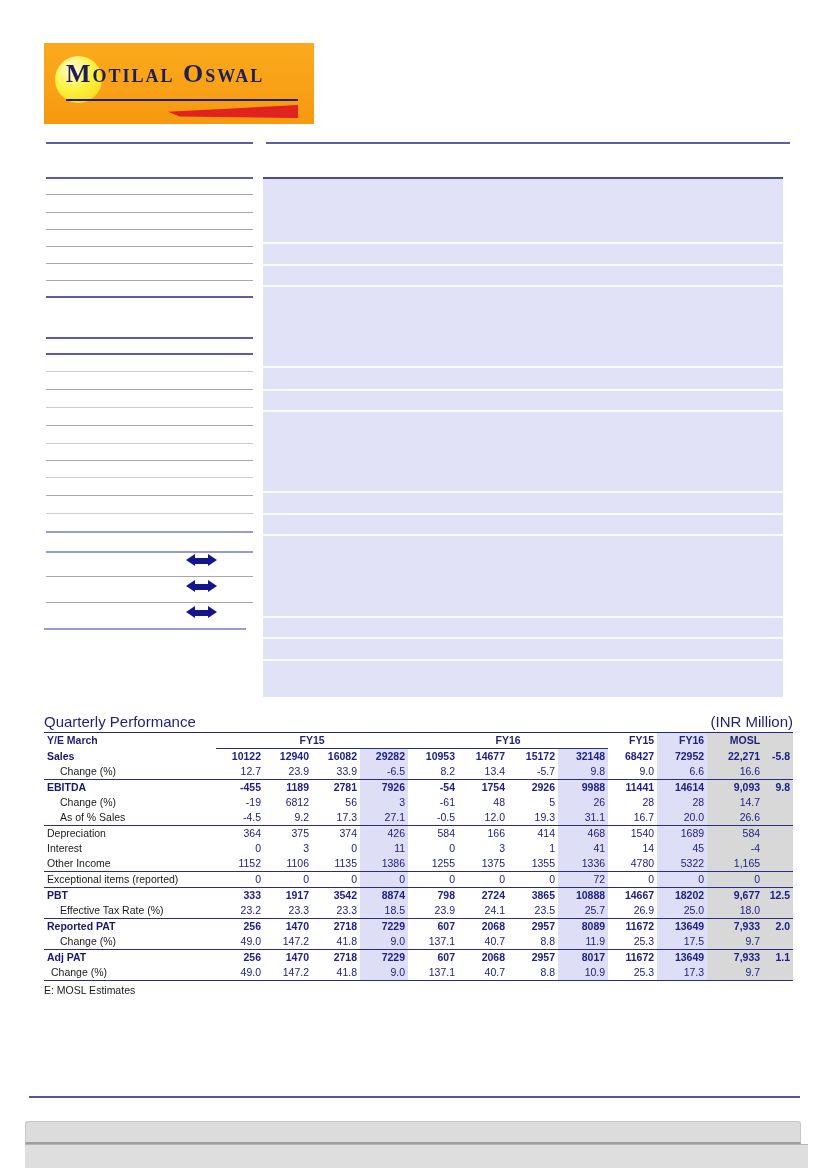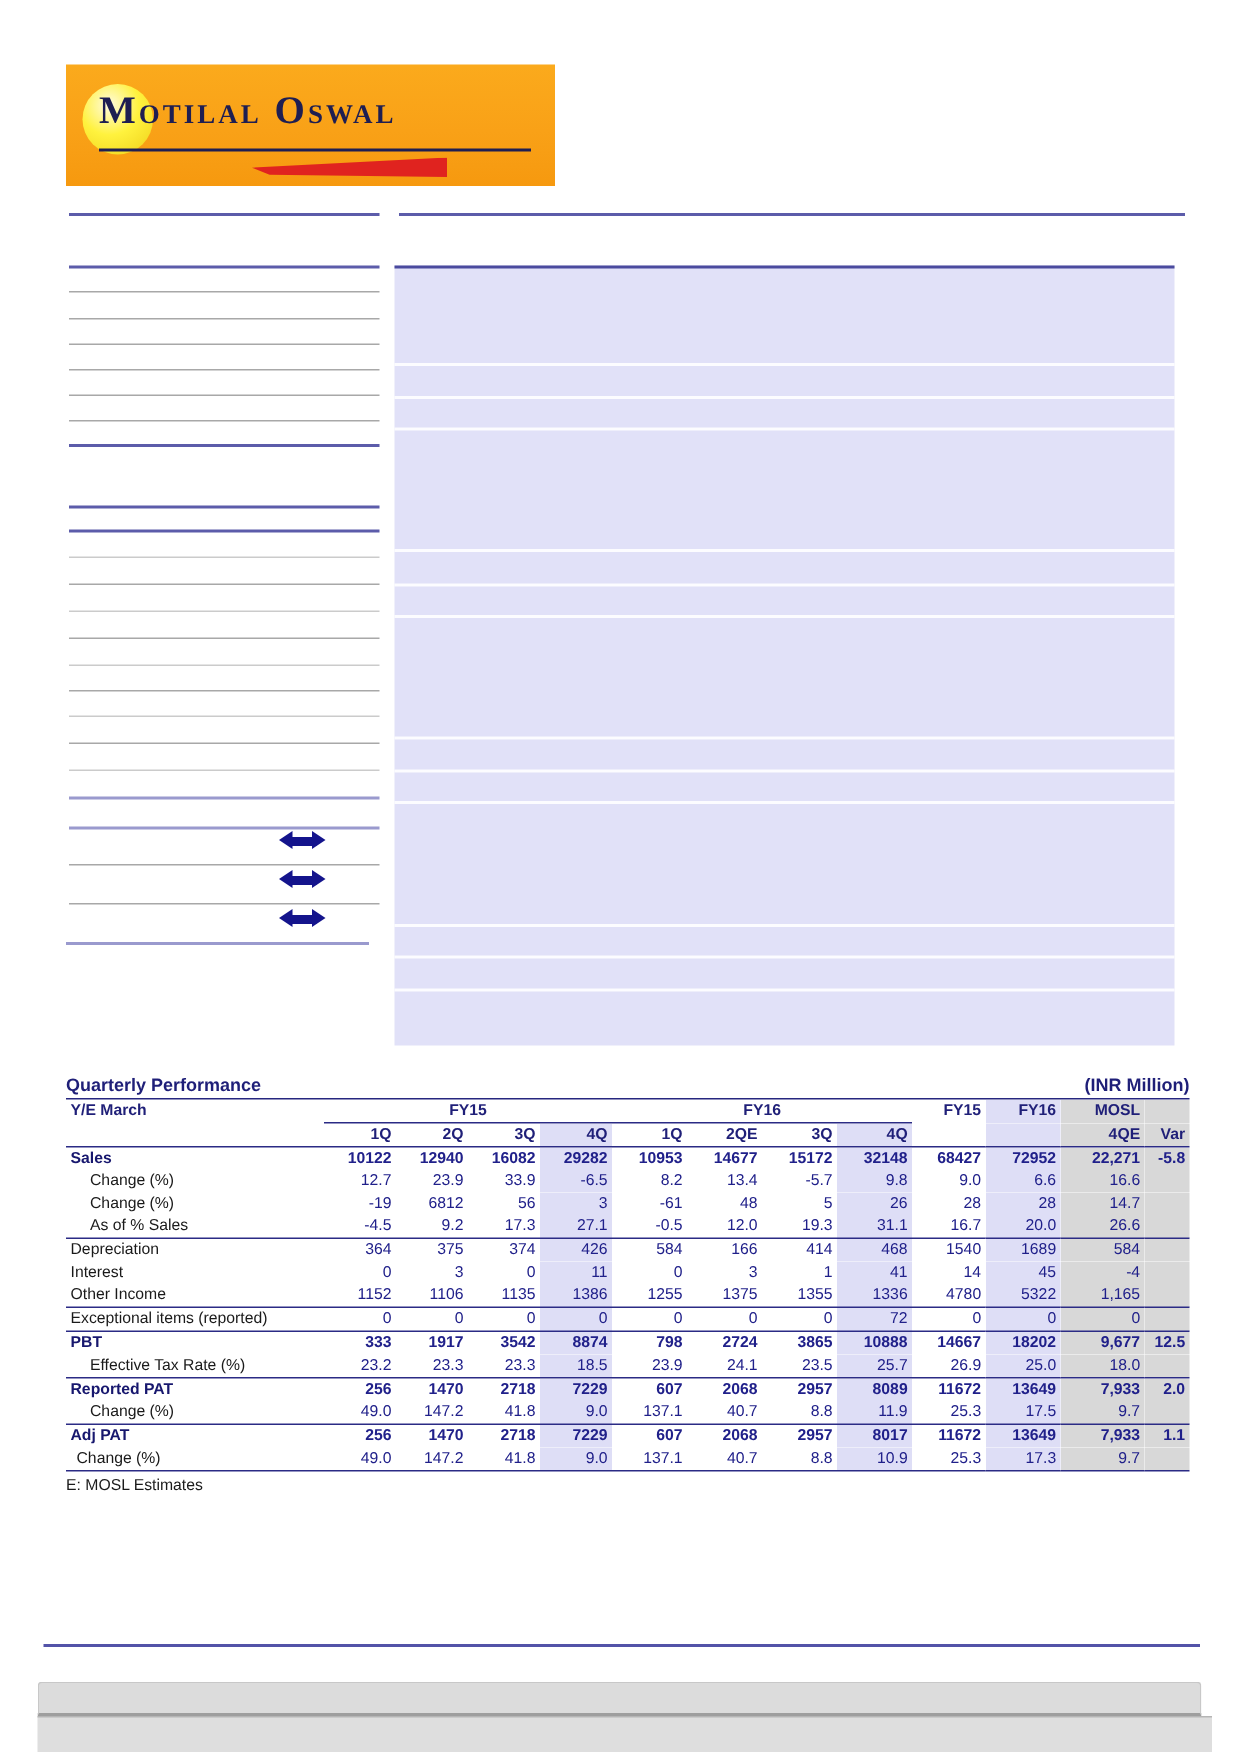--- a/index.html
+++ b/index.html
@@ -1,20 +1,20 @@
 <!DOCTYPE html>
 <html><head>
 <meta charset="utf-8">
 <style>
   html,body{margin:0;padding:0;background:#fff;}
   .page{position:relative;width:827px;height:1169px;background:#fff;overflow:hidden;
         font-family:"Liberation Sans",sans-serif;}
 
   
-  .logo{position:absolute;left:44px;top:43px;width:326px;height:81px;
+  .logo{position:absolute;left:44px;top:43px;width:270px;height:81px;
         background:linear-gradient(180deg,#fbaa1c 0%,#f9a117 55%,#f6990f 100%);}
   .logo-circle{position:absolute;left:11px;top:13px;width:47px;height:47px;border-radius:50%;
         background:radial-gradient(circle at 38% 30%,#fffbe0 0%,#fff23e 45%,#eecf18 100%);}
   .logo-text{position:absolute;left:22px;top:16px;width:240px;color:#1e1e52;
         font-family:"Liberation Serif",serif;font-variant:small-caps;font-weight:600;
         font-size:26px;letter-spacing:2px;white-space:nowrap;}
   .logo-underline{position:absolute;left:22px;right:16px;top:56px;height:2px;background:#1e1e52;}
   .logo-swoosh{position:absolute;left:124px;top:62px;width:130px;height:13px;background:#e0231f;
         clip-path:polygon(0 52%,100% 0,100% 100%,9% 88%);}
 
@@ -31,21 +31,21 @@
   .dbl-arrow .bar{position:absolute;left:6px;right:6px;top:3.5px;bottom:3.5px;background:#14148c;}
   .dbl-arrow::before,.dbl-arrow::after{content:"";position:absolute;top:0;width:0;height:0;
       border-top:6.5px solid transparent;border-bottom:6.5px solid transparent;}
   .dbl-arrow::before{left:0;border-right:9px solid #14148c;}
   .dbl-arrow::after{right:0;border-left:9px solid #14148c;}
 
   
   .qwrap{position:absolute;left:44px;top:714px;width:749px;}
   .qtitle{display:flex;justify-content:space-between;align-items:flex-end;
           border-bottom:1.5px solid #26267f;padding-bottom:2px;height:16px;}
-  .qtitle .t{font-size:12px;font-weight:bold;color:#1f1f78;}
+  .qtitle .t{font-size:15px;font-weight:normal;color:#1f1f78;}
   table.qt{border-collapse:collapse;table-layout:fixed;width:749px;margin-top:0;}
   table.qt th,table.qt td{font-size:10.5px;padding:0 3px;height:15px;line-height:15px;
           white-space:nowrap;overflow:hidden;}
   table.qt th{color:#1f1f78;font-weight:bold;margin-top:34px;}
   .lblcol{text-align:left;}
   .num{text-align:right;}
   .grp{text-align:center;border-bottom:1px solid #2b2b85;}
   tr.hrow2 th{border-bottom:1.2px solid #2b2b85;}
   td.lbl{color:#1a1a1a;text-align:left;}
   td.numc{color:#20208a;text-align:right;}
@@ -156,35 +156,20 @@
       <thead>
         <tr class="hrow1">
           <th class="lblcol">Y/E March</th>
           <th class="grp" colspan="4">FY15</th>
           <th class="grp" colspan="4">FY16</th>
           <th class="num">FY15</th>
           <th class="num hl-lav">FY16</th>
           <th class="num hl-gray">MOSL</th>
           <th class="num hl-gray"></th>
         </tr>
-        <tr class="hrow2">
-          <th class="lblcol"></th>
-          <th class="num">1Q</th>
-          <th class="num">2Q</th>
-          <th class="num">3Q</th>
-          <th class="num hl-lav">4Q</th>
-          <th class="num">1Q</th>
-          <th class="num">2QE</th>
-          <th class="num">3Q</th>
-          <th class="num hl-lav">4Q</th>
-          <th class="num"></th>
-          <th class="num hl-lav"></th>
-          <th class="num hl-gray">4QE</th>
-          <th class="num hl-gray">Var</th>
-        </tr>
       </thead>
       <tbody id="qbody">
           <tr class="brow">
             <td class="lbl">Sales</td>
             <td class="numc">10122</td>
             <td class="numc">12940</td>
             <td class="numc">16082</td>
             <td class="numc hl-lav">29282</td>
             <td class="numc">10953</td>
             <td class="numc">14677</td>
@@ -203,20 +188,35 @@
             <td class="numc hl-lav">-6.5</td>
             <td class="numc">8.2</td>
             <td class="numc">13.4</td>
             <td class="numc">-5.7</td>
             <td class="numc hl-lav">9.8</td>
             <td class="numc">9.0</td>
             <td class="numc hl-lav">6.6</td>
             <td class="numc hl-gray">16.6</td>
             <td class="numc hl-gray"></td>
           </tr>
+          <tr class="brow btop">
+            <td class="lbl">EBITDA</td>
+            <td class="numc">-455</td>
+            <td class="numc">1189</td>
+            <td class="numc">2781</td>
+            <td class="numc hl-lav">7926</td>
+            <td class="numc">-54</td>
+            <td class="numc">1754</td>
+            <td class="numc">2926</td>
+            <td class="numc hl-lav">9988</td>
+            <td class="numc">11441</td>
+            <td class="numc hl-lav">14614</td>
+            <td class="numc hl-gray">9,093</td>
+            <td class="numc hl-gray">9.8</td>
+          </tr>
           <tr>
             <td class="lbl ind2">Change (%)</td>
             <td class="numc">-19</td>
             <td class="numc">6812</td>
             <td class="numc">56</td>
             <td class="numc hl-lav">3</td>
             <td class="numc">-61</td>
             <td class="numc">48</td>
             <td class="numc">5</td>
             <td class="numc hl-lav">26</td>

